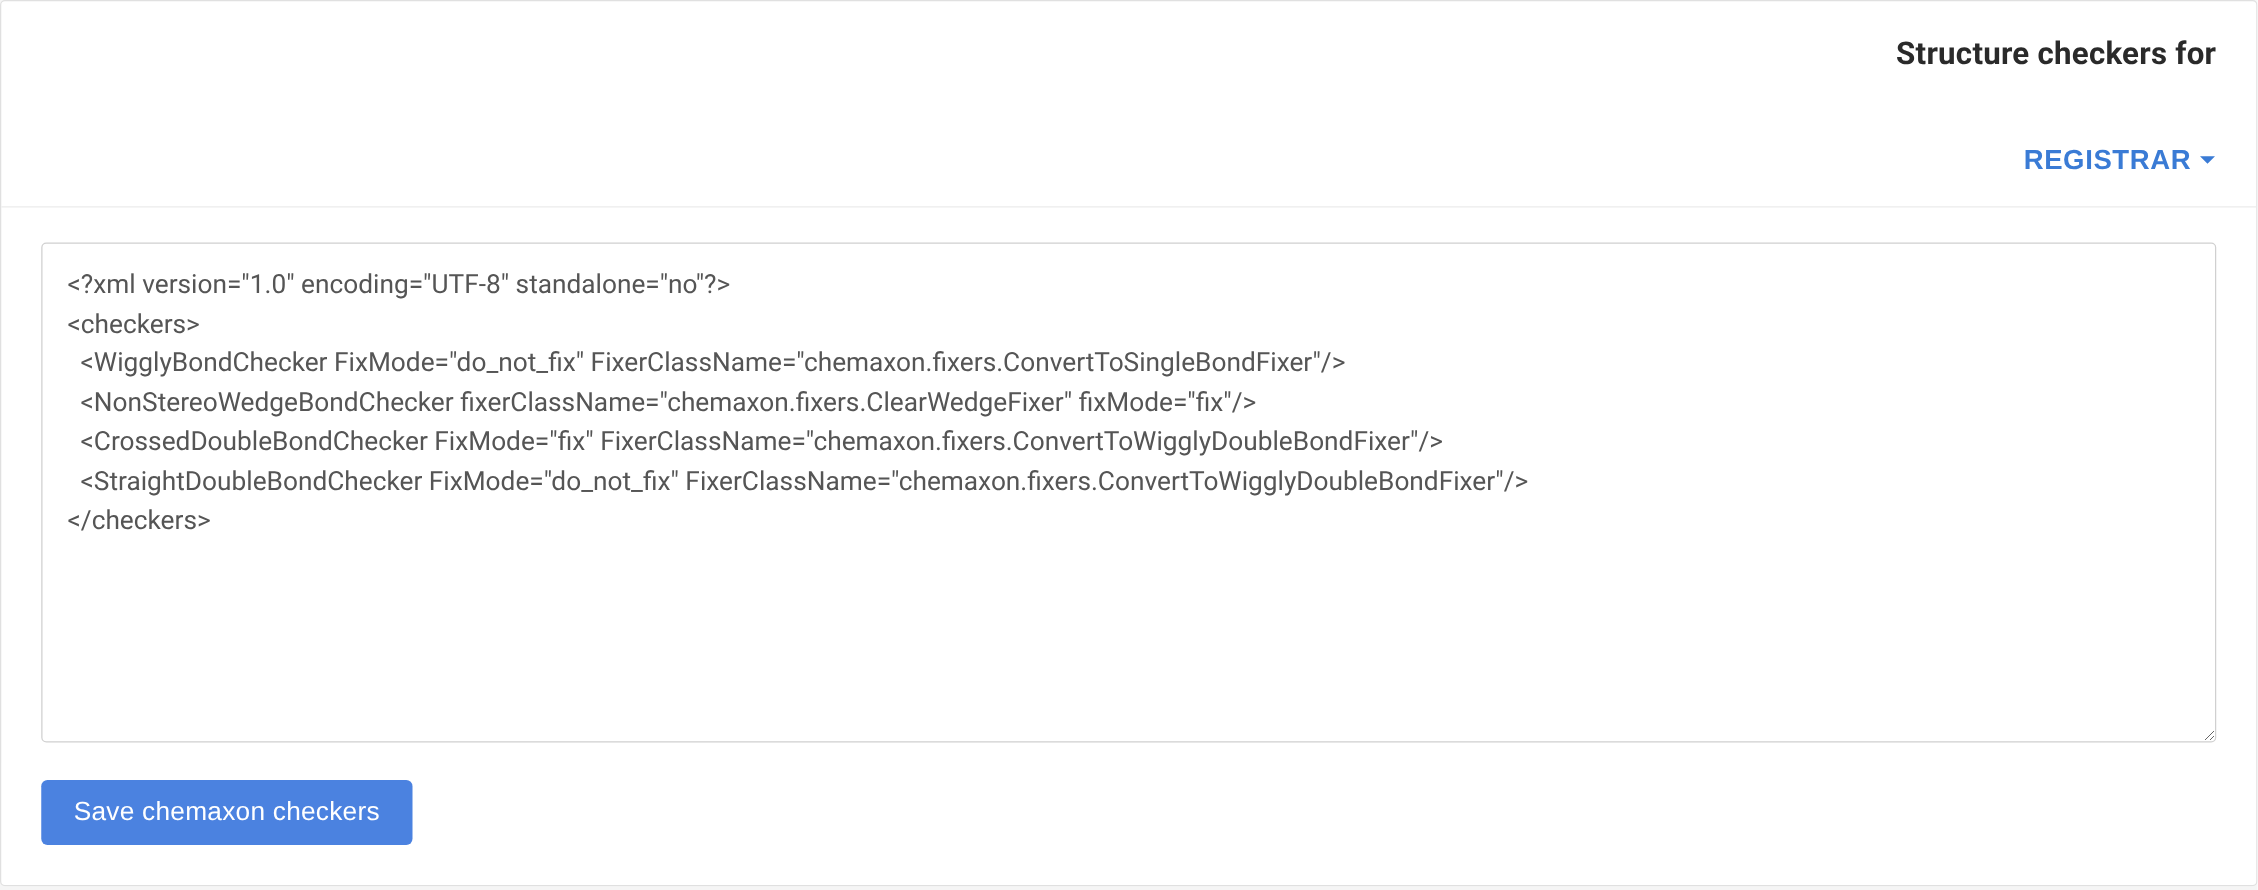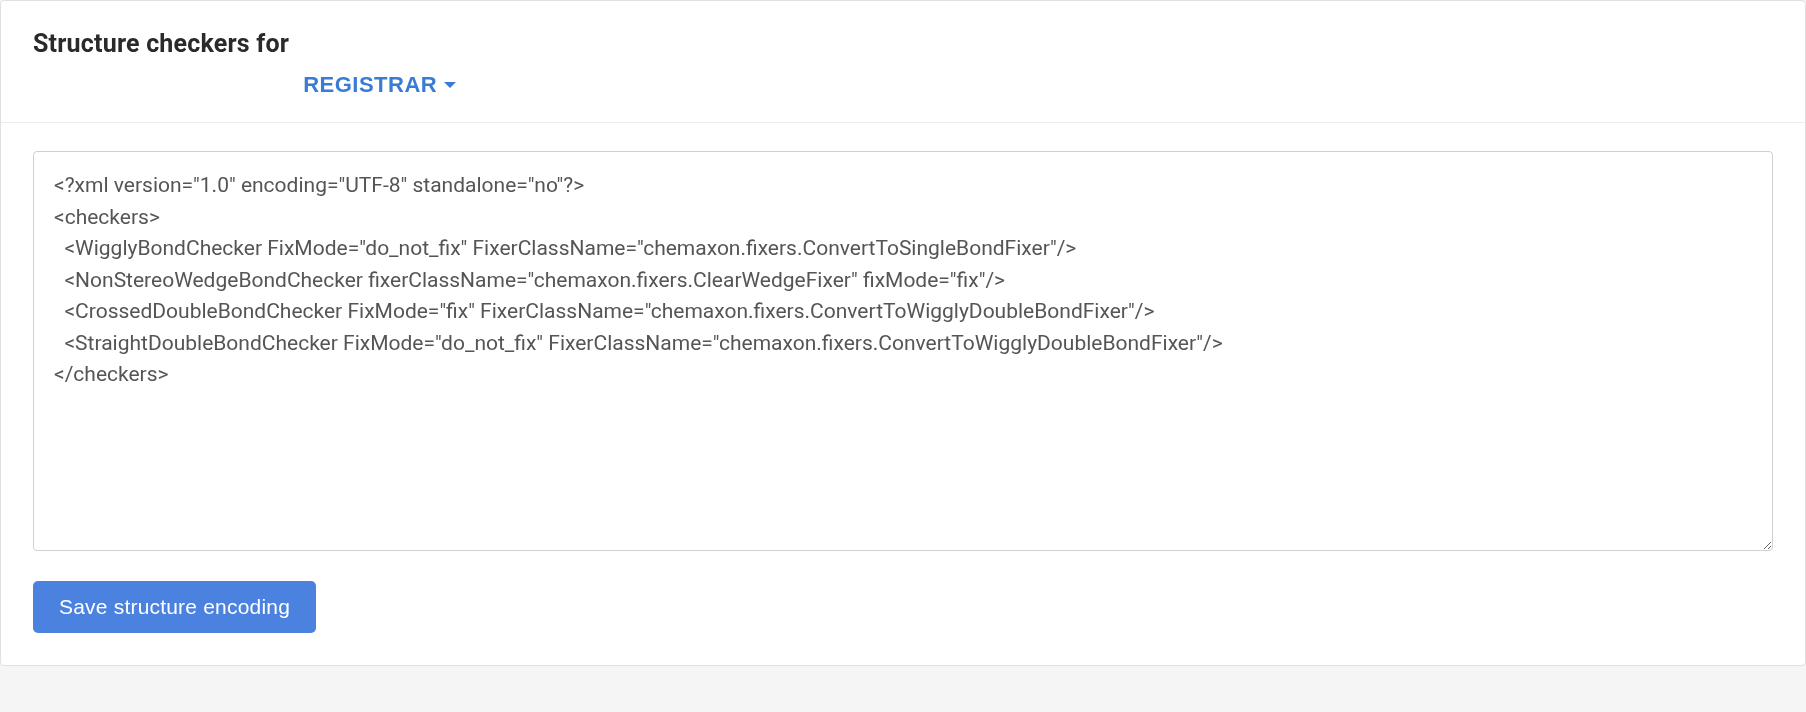--- a/index.html
+++ b/index.html
@@ -16,22 +16,23 @@
       background: #fff;
       border: 1px solid #e0e0e0;
       border-radius: 4px;
       margin: 0;
       width: 1806px;
     }
     .panel-header {
       padding: 28px 32px 24px 32px;
       border-bottom: 1px solid #ececec;
       display: flex;
-      align-items: flex-start;
+      align-items: flex-end;
       gap: 14px;
+      flex-direction: column;
     }
     .panel-title {
       font-size: 25px;
       font-weight: 700;
       color: #2a2a2a;
       letter-spacing: 0.2px;
     }
     .dropdown-trigger {
       display: inline-flex;
       align-items: center;
@@ -100,15 +101,15 @@
     </button>
   </div>
   <div class="panel-body">
     <textarea class="xml-textarea" spellcheck="false" style="">&lt;?xml version="1.0" encoding="UTF-8" standalone="no"?&gt;
 &lt;checkers&gt;
   &lt;WigglyBondChecker FixMode="do_not_fix" FixerClassName="chemaxon.fixers.ConvertToSingleBondFixer"/&gt;
   &lt;NonStereoWedgeBondChecker fixerClassName="chemaxon.fixers.ClearWedgeFixer" fixMode="fix"/&gt;
   &lt;CrossedDoubleBondChecker FixMode="fix" FixerClassName="chemaxon.fixers.ConvertToWigglyDoubleBondFixer"/&gt;
   &lt;StraightDoubleBondChecker FixMode="do_not_fix" FixerClassName="chemaxon.fixers.ConvertToWigglyDoubleBondFixer"/&gt;
 &lt;/checkers&gt;</textarea>
-    <button class="save-button">Save structure encoding</button>
+    <button class="save-button">Save chemaxon checkers</button>
   </div>
 </div>
 
 </body></html>

